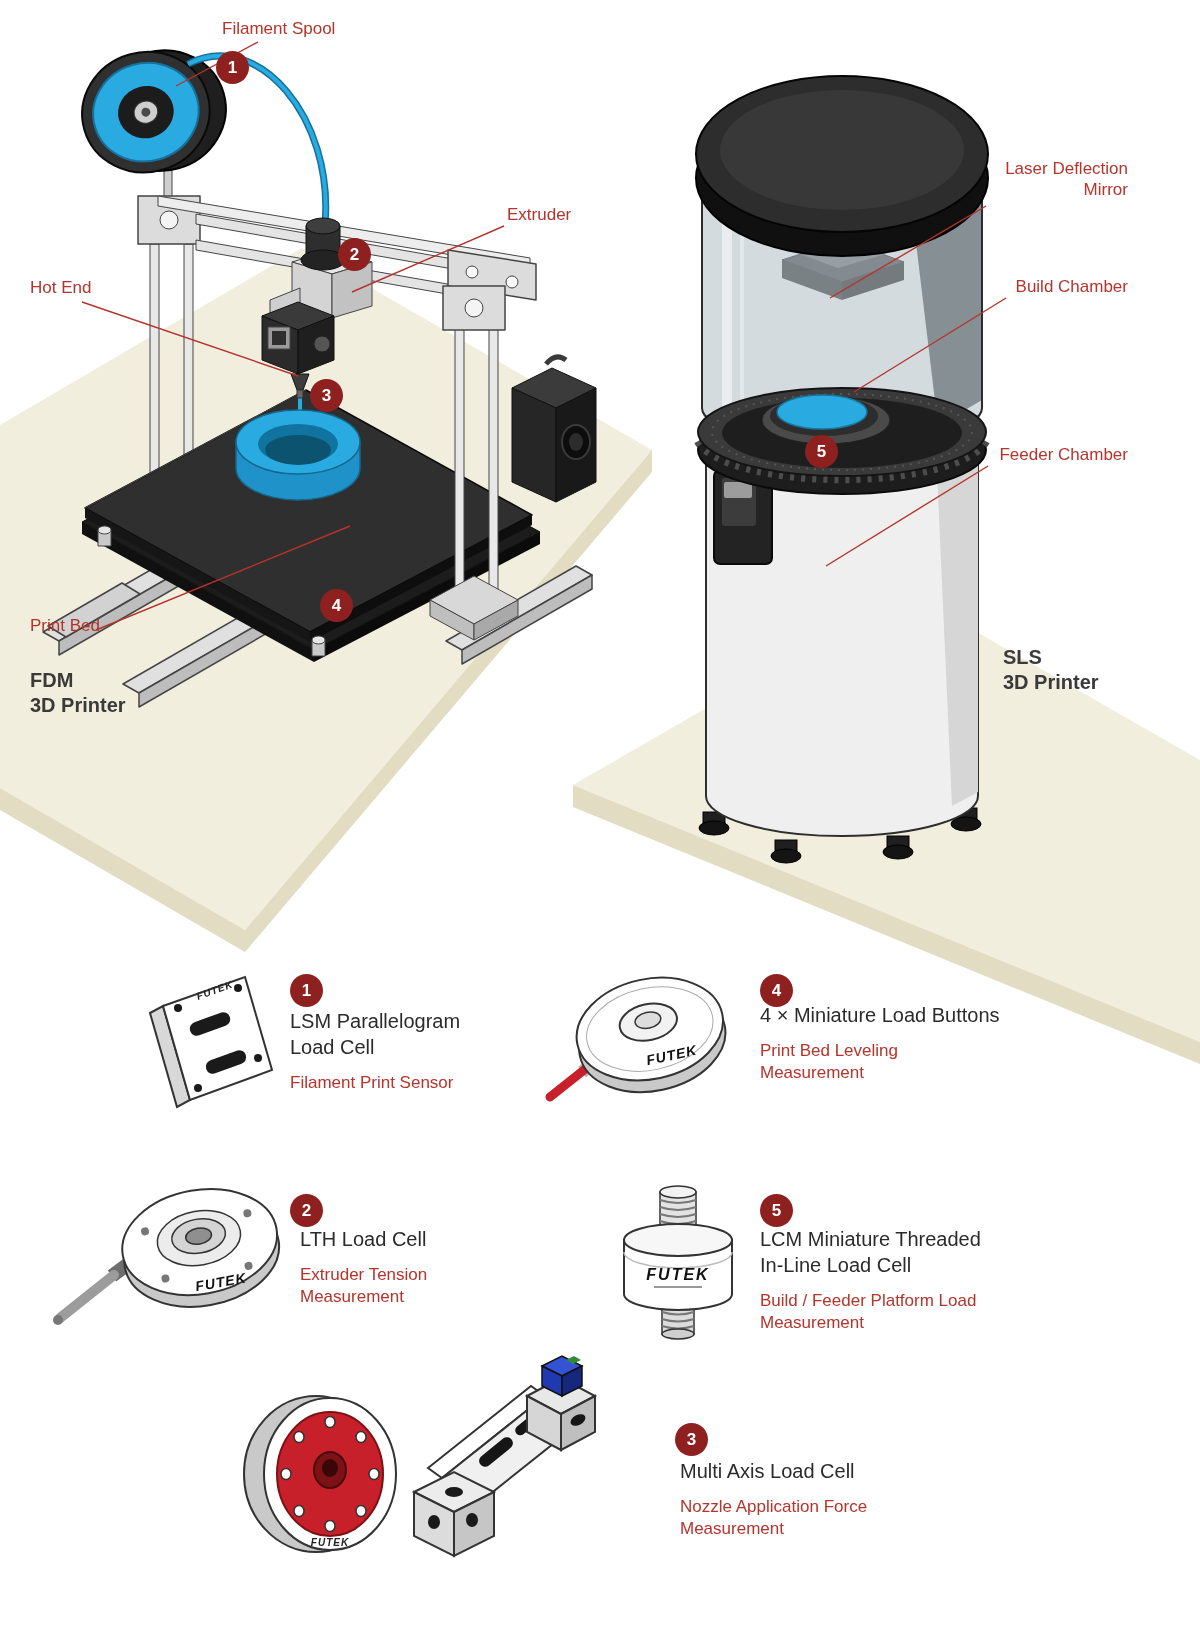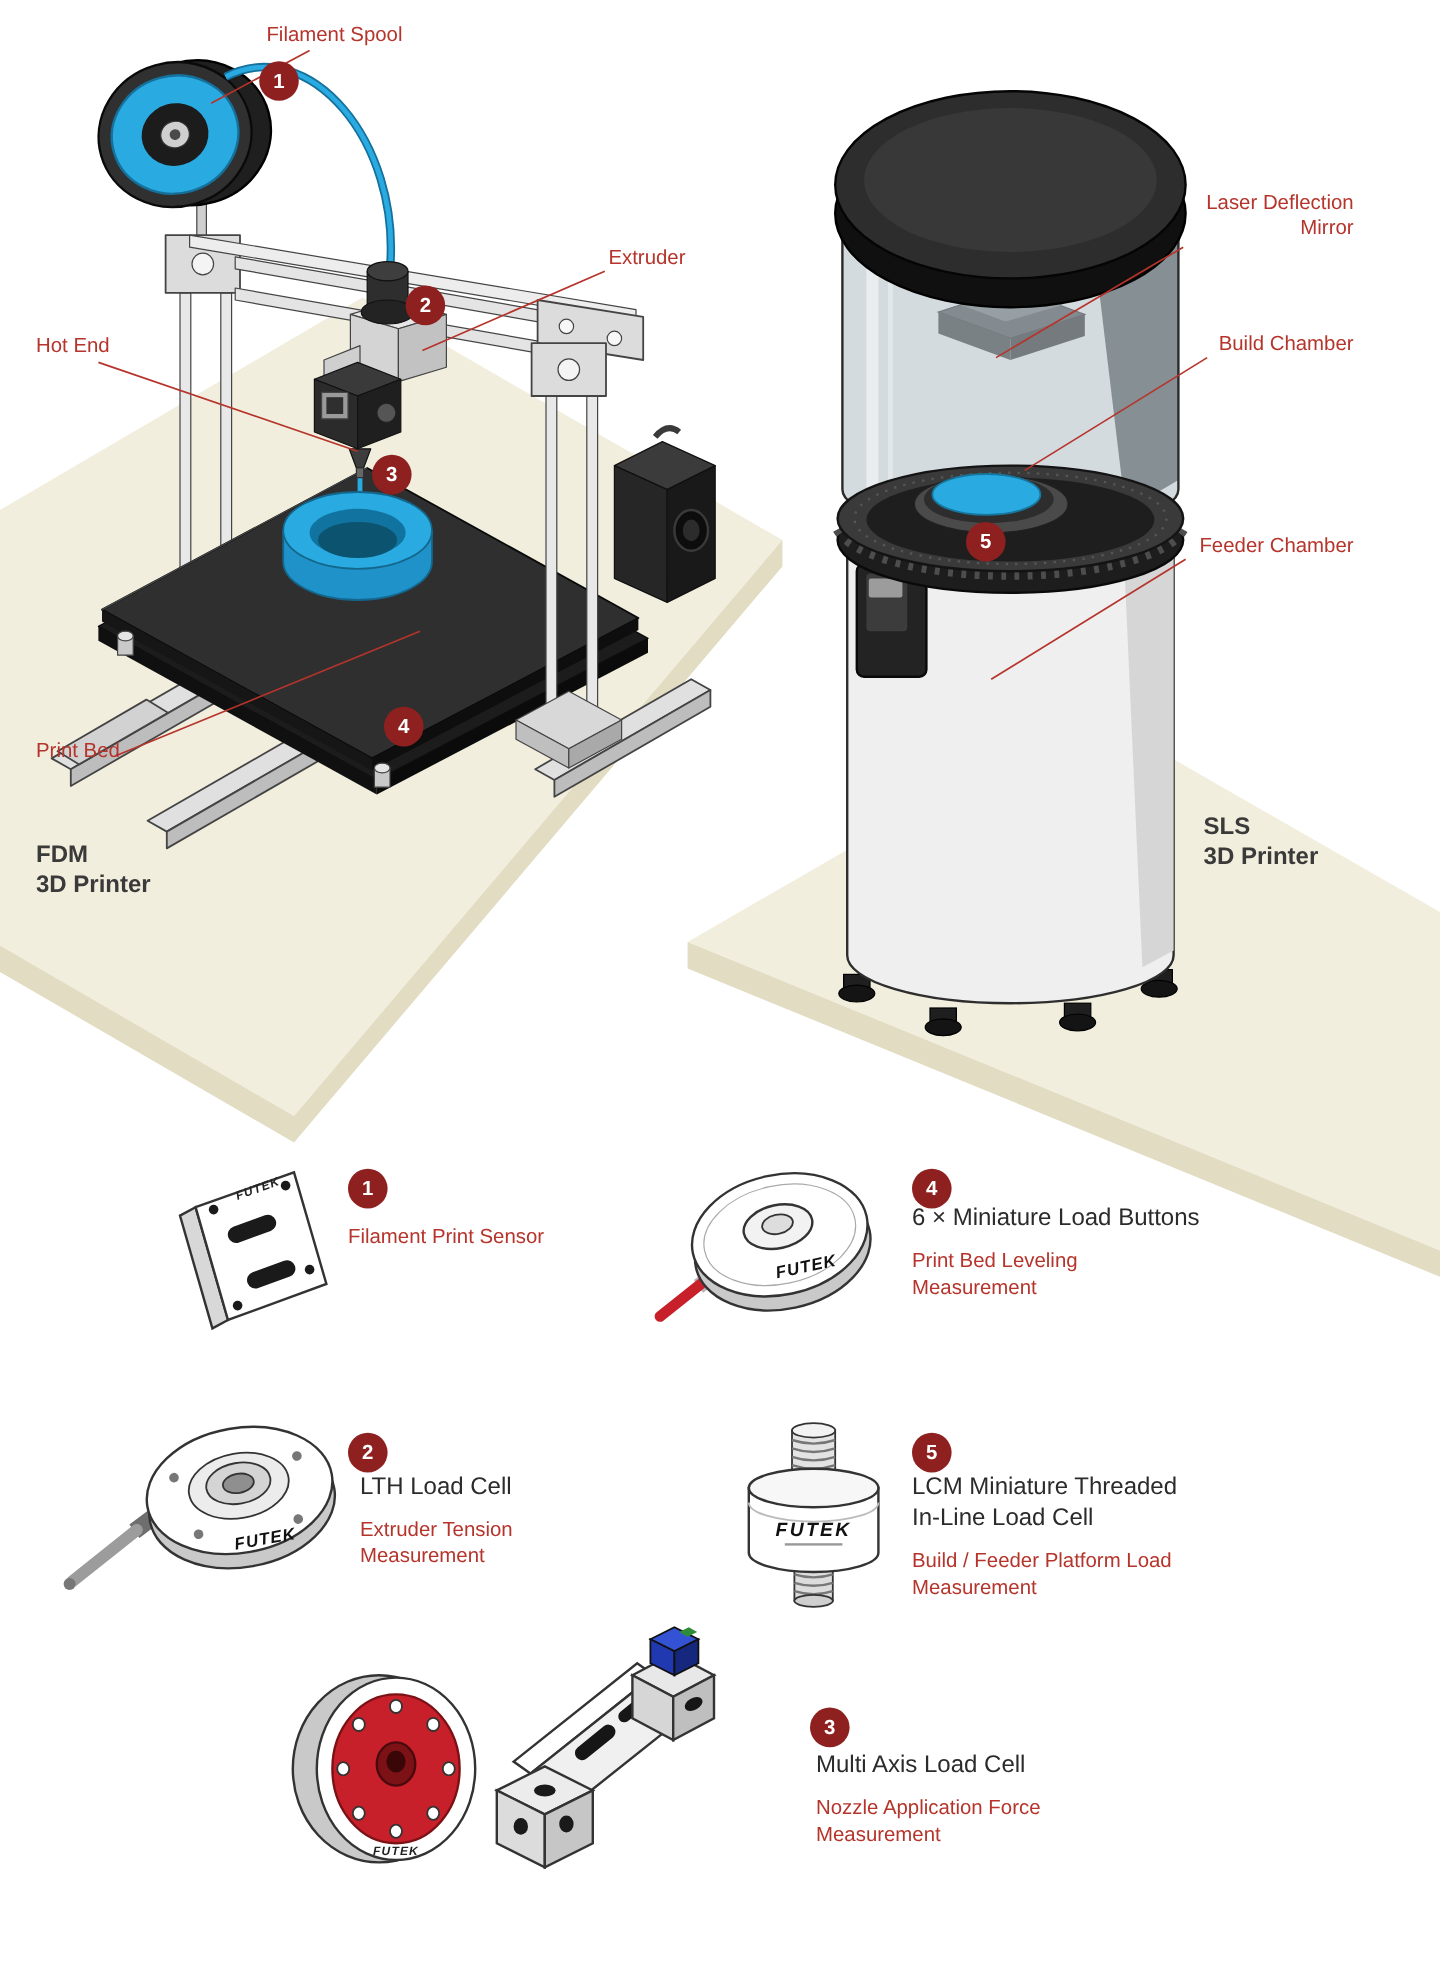--- a/index.html
+++ b/index.html
@@ -2,21 +2,21 @@
 <html><head>
 <meta charset="utf-8">
 <style>
   * { margin:0; padding:0; box-sizing:border-box; }
   body { background:#ffffff; }
   .canvas { position:relative; width:1200px; height:1638px; background:#ffffff;
             font-family:"Liberation Sans", sans-serif; overflow:hidden; }
   svg.scene { position:absolute; left:0; top:0; }
   .callout-label { position:absolute; color:#b5342b; font-size:17px; line-height:21px; white-space:nowrap; }
   .right-align { text-align:right; }
-  .printer-title { position:absolute; color:#3a3a3a; font-size:20px; line-height:25px; font-weight:bold; white-space:nowrap;margin-top:32px; }
+  .printer-title { position:absolute; color:#3a3a3a; font-size:20px; line-height:25px; font-weight:bold; white-space:nowrap; }
   .badge { position:absolute; width:33px; height:33px; border-radius:50%; background:#8e2120;
            color:#fff; font-size:17px; font-weight:bold; display:flex; align-items:center; justify-content:center; }
   .legend-text { position:absolute; }
   .legend-name { color:#2b2b2b; font-size:20px; line-height:26px; white-space:nowrap; }
   .legend-desc { color:#b5342b; font-size:17px; line-height:22px; margin-top:12px; white-space:nowrap; }
   .bind-line:empty { display:none; }
 </style>
 </head>
 <body>
 
@@ -337,30 +337,34 @@
   </div>
 
   <div class="badge" style="left:216px;top:51px">1</div>
   <div class="badge" style="left:338px;top:238px">2</div>
   <div class="badge" style="left:310px;top:379px">3</div>
   <div class="badge" style="left:320px;top:589px">4</div>
   <div class="badge" style="left:805px;top:435px">5</div>
 
   <div class="badge" style="left:290px;top:974px">1</div>
   <div class="legend-text" style="left:290px;top:1008px">
+    <div class="legend-name">
+      <div class="bind-line">LSM Parallelogram</div>
+      <div class="bind-line">Load Cell</div>
+    </div>
     <div class="legend-desc">
       <div class="bind-line">Filament Print Sensor</div>
 
     </div>
   </div>
 
   <div class="badge" style="left:760px;top:974px">4</div>
   <div class="legend-text" style="left:760px;top:1002px">
     <div class="legend-name">
-      <div class="bind-line">6 × Miniature Load Buttons</div>
+      <div class="bind-line">4 × Miniature Load Buttons</div>
 
     </div>
     <div class="legend-desc">
       <div class="bind-line">Print Bed Leveling</div>
       <div class="bind-line">Measurement</div>
     </div>
   </div>
 
   <div class="badge" style="left:290px;top:1194px">2</div>
   <div class="legend-text" style="left:300px;top:1226px">

